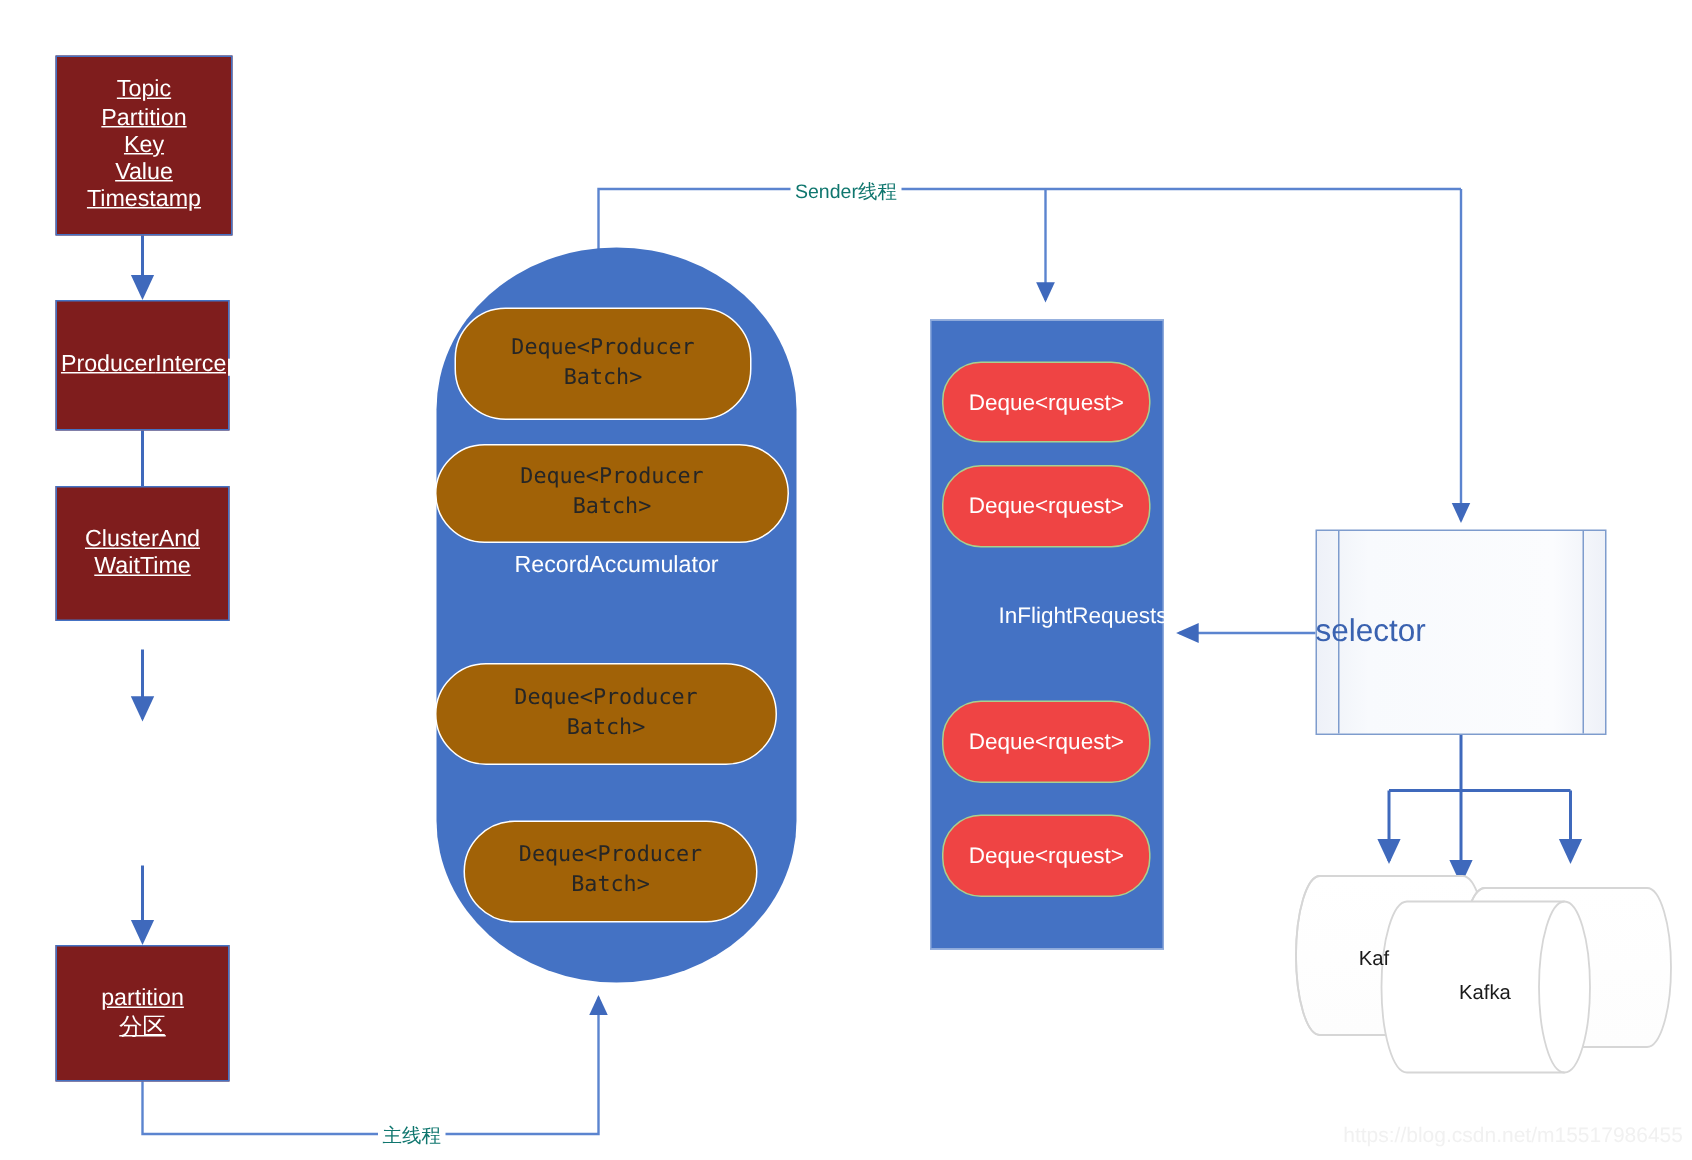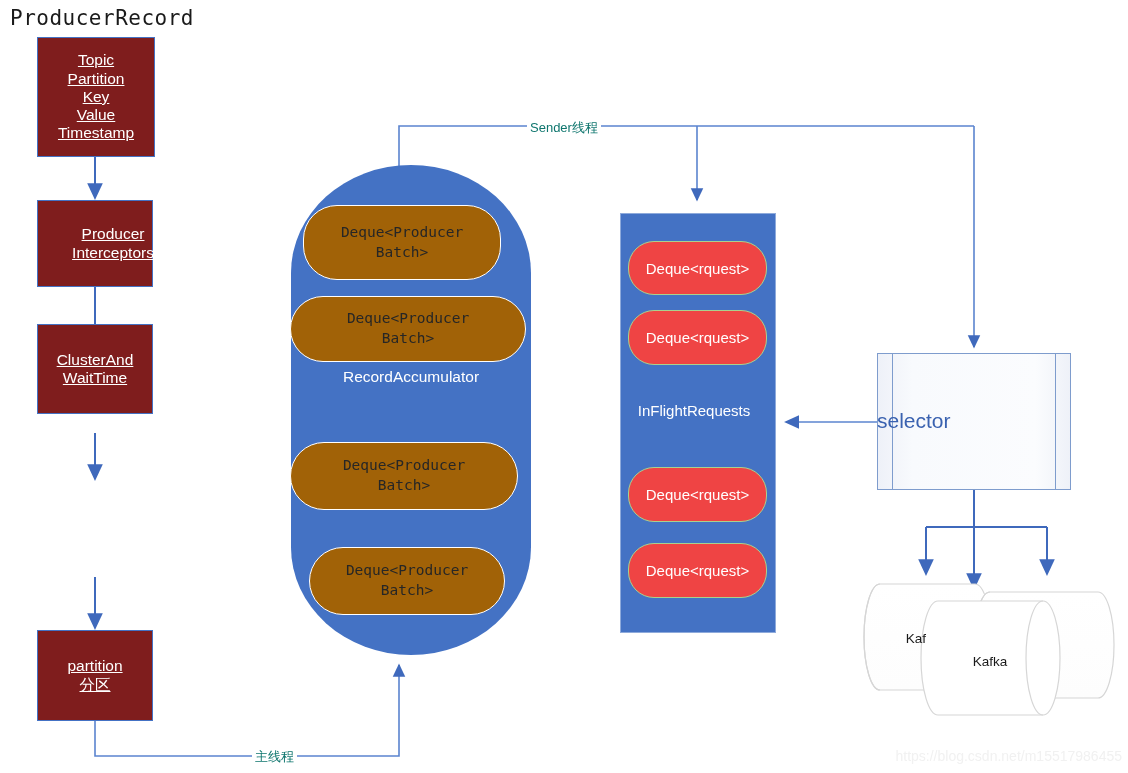--- a/index.html
+++ b/index.html
@@ -204,31 +204,30 @@
       <path d="M990,592 L1098,592 A16,53 0 0 1 1098,698 L990,698 A16,53 0 0 1 990,592 Z"></path>
       <path d="M990,592 A16,53 0 0 0 990,698" fill="none"></path>
     </g>
     <g fill="#ffffff" stroke="#d6d6d6" stroke-width="1.2">
 
       <path d="M938,601 L1043,601 A17,57 0 0 1 1043,715 L938,715 A17,57 0 0 1 938,601 Z"></path>
       <path d="M1043,601 A17,57 0 0 0 1043,715" fill="none"></path>
     </g>
   </svg>
 
-  <div class="title">ProducerRecord</div>
 
   <div class="node bluebox" style="left:37px; top:37px; width:118px; height:120px; flex-direction:column;">
     <span>Topic</span>
     <span>Partition</span>
     <span>Key</span>
     <span>Value</span>
     <span>Timestamp</span>
   </div>
 
-  <div class="node bluebox" style="left:37px; top:200px; width:116px; height:87px; flex-direction:column;padding-left:36px;">
+  <div class="node bluebox" style="left:37px; top:200px; width:116px; height:87px; padding-left:36px;">
     <span>Producer</span>
     <span>Interceptors</span>
   </div>
 
   <div class="node bluebox" style="left:37px; top:324px; width:116px; height:90px; flex-direction:column;">
     <span>ClusterAnd</span>
     <span>WaitTime</span>
   </div>
 
 
@@ -247,21 +246,21 @@
     <span>Deque&lt;Producer<br>Batch&gt;</span>
   </div>
   <div class="deque-prod" style="left:290px; top:442px; width:228px; height:68px;">
     <span>Deque&lt;Producer<br>Batch&gt;</span>
   </div>
   <div class="deque-prod" style="left:309px; top:547px; width:196px; height:68px;">
     <span>Deque&lt;Producer<br>Batch&gt;</span>
   </div>
 
   <div class="ifr-box" style="left:620px; top:213px; width:156px; height:420px;"></div>
-  <div class="ifr-label" style="left:616px; top:402px; width:156px; text-align:center;">InFlightRequests</div>
+  <div class="ifr-label" style="left:644px; top:402px; width:156px; text-align:center;">InFlightRequests</div>
 
   <div class="deque-req" style="left:628px; top:241px; width:139px; height:54px;">
     <span>Deque&lt;rquest&gt;</span>
   </div>
   <div class="deque-req" style="left:628px; top:310px; width:139px; height:55px;">
     <span>Deque&lt;rquest&gt;</span>
   </div>
   <div class="deque-req" style="left:628px; top:467px; width:139px; height:55px;">
     <span>Deque&lt;rquest&gt;</span>
   </div>

